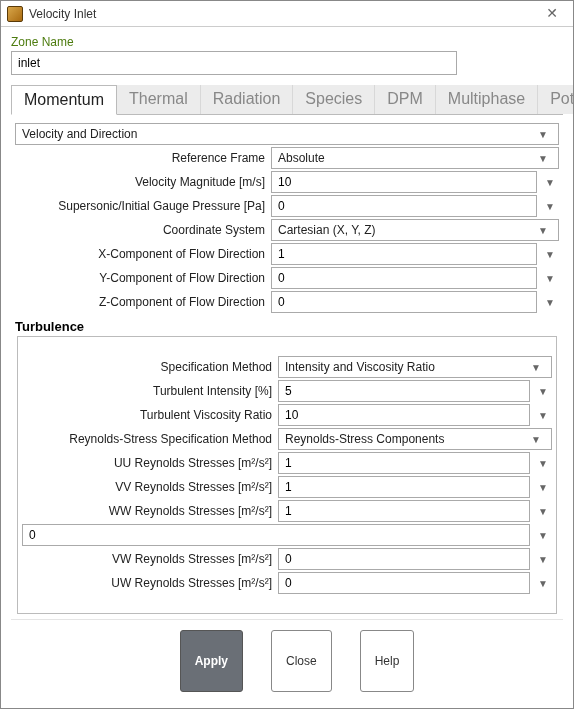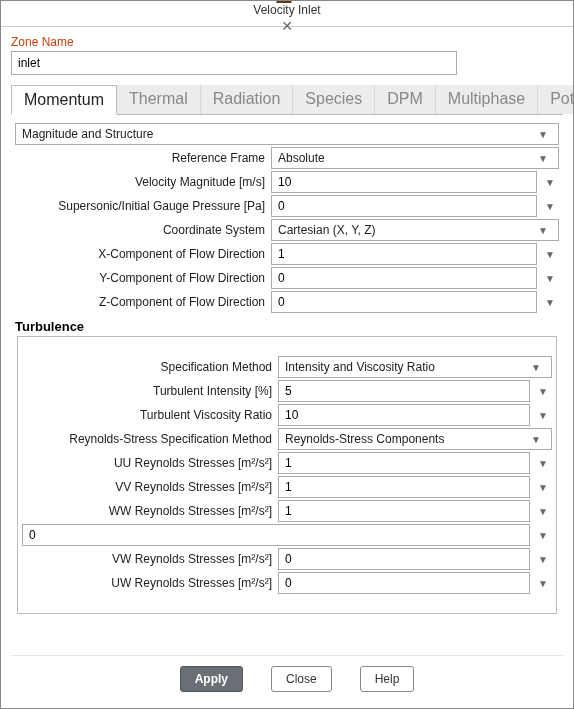--- a/index.html
+++ b/index.html
@@ -18,21 +18,20 @@
     display: flex;
     flex-direction: column;
   }
   .titlebar {
     height: 26px;
     background: #fff;
     border-bottom: 1px solid #ccc;
     display: flex;
     align-items: center;
     padding: 0 6px;
-    flex-direction: column;
   }
   .titlebar .app-icon {
     width: 16px;
     height: 16px;
     background: linear-gradient(135deg, #d8a64a 0%, #a96a10 100%);
     border: 1px solid #5a3a08;
     border-radius: 2px;
     margin-right: 6px;
   }
   .titlebar .title {
@@ -51,21 +50,21 @@
   }
   .content {
     flex: 1;
     padding: 8px 10px 4px 10px;
     display: flex;
     flex-direction: column;
     overflow: hidden;
   }
   .zone-label {
     font-size: 12px;
-    color: #c2410c;
+    color: #4d7c0f;
     margin-bottom: 2px;
   }
   .zone-input {
     width: 446px;
     height: 24px;
     border: 1px solid #aaa;
     padding: 2px 6px;
     font-size: 12px;
     background: #fff;
   }
@@ -145,21 +144,21 @@
     padding: 17px 4px;
   }
   .footer {
     padding: 10px 0 12px 0;
     display: flex;
     justify-content: center;
     gap: 8px;
     border-top: 1px solid #e5e5e5;
   }
   .btn {
-    padding: 5px 14px;
+    padding: 23px 14px;
     border: 1px solid #888;
     border-radius: 3px;
     background: #fff;
     color: #333;
     font-size: 12px;
     cursor: pointer;
     margin-left: 20px;
   }
   .btn.primary {
     background: #6a6f76;
@@ -192,21 +191,21 @@
       <div class="tab">Potential</div>
       <div class="tab">Structure</div>
       <div class="tab">UDS</div>
     </div>
 
     <div class="tab-body">
 
       <div class="row">
         <div class="row-field">
           <div class="select">
-            <span>Magnitude and Structure</span>
+            <span>Velocity and Direction</span>
             <span class="chev">▼</span>
           </div>
         </div>
       </div>
 
       <div class="row">
         <div class="row-label">Reference Frame</div>
         <div class="row-field">
           <div class="select">
             <span>Absolute</span>

